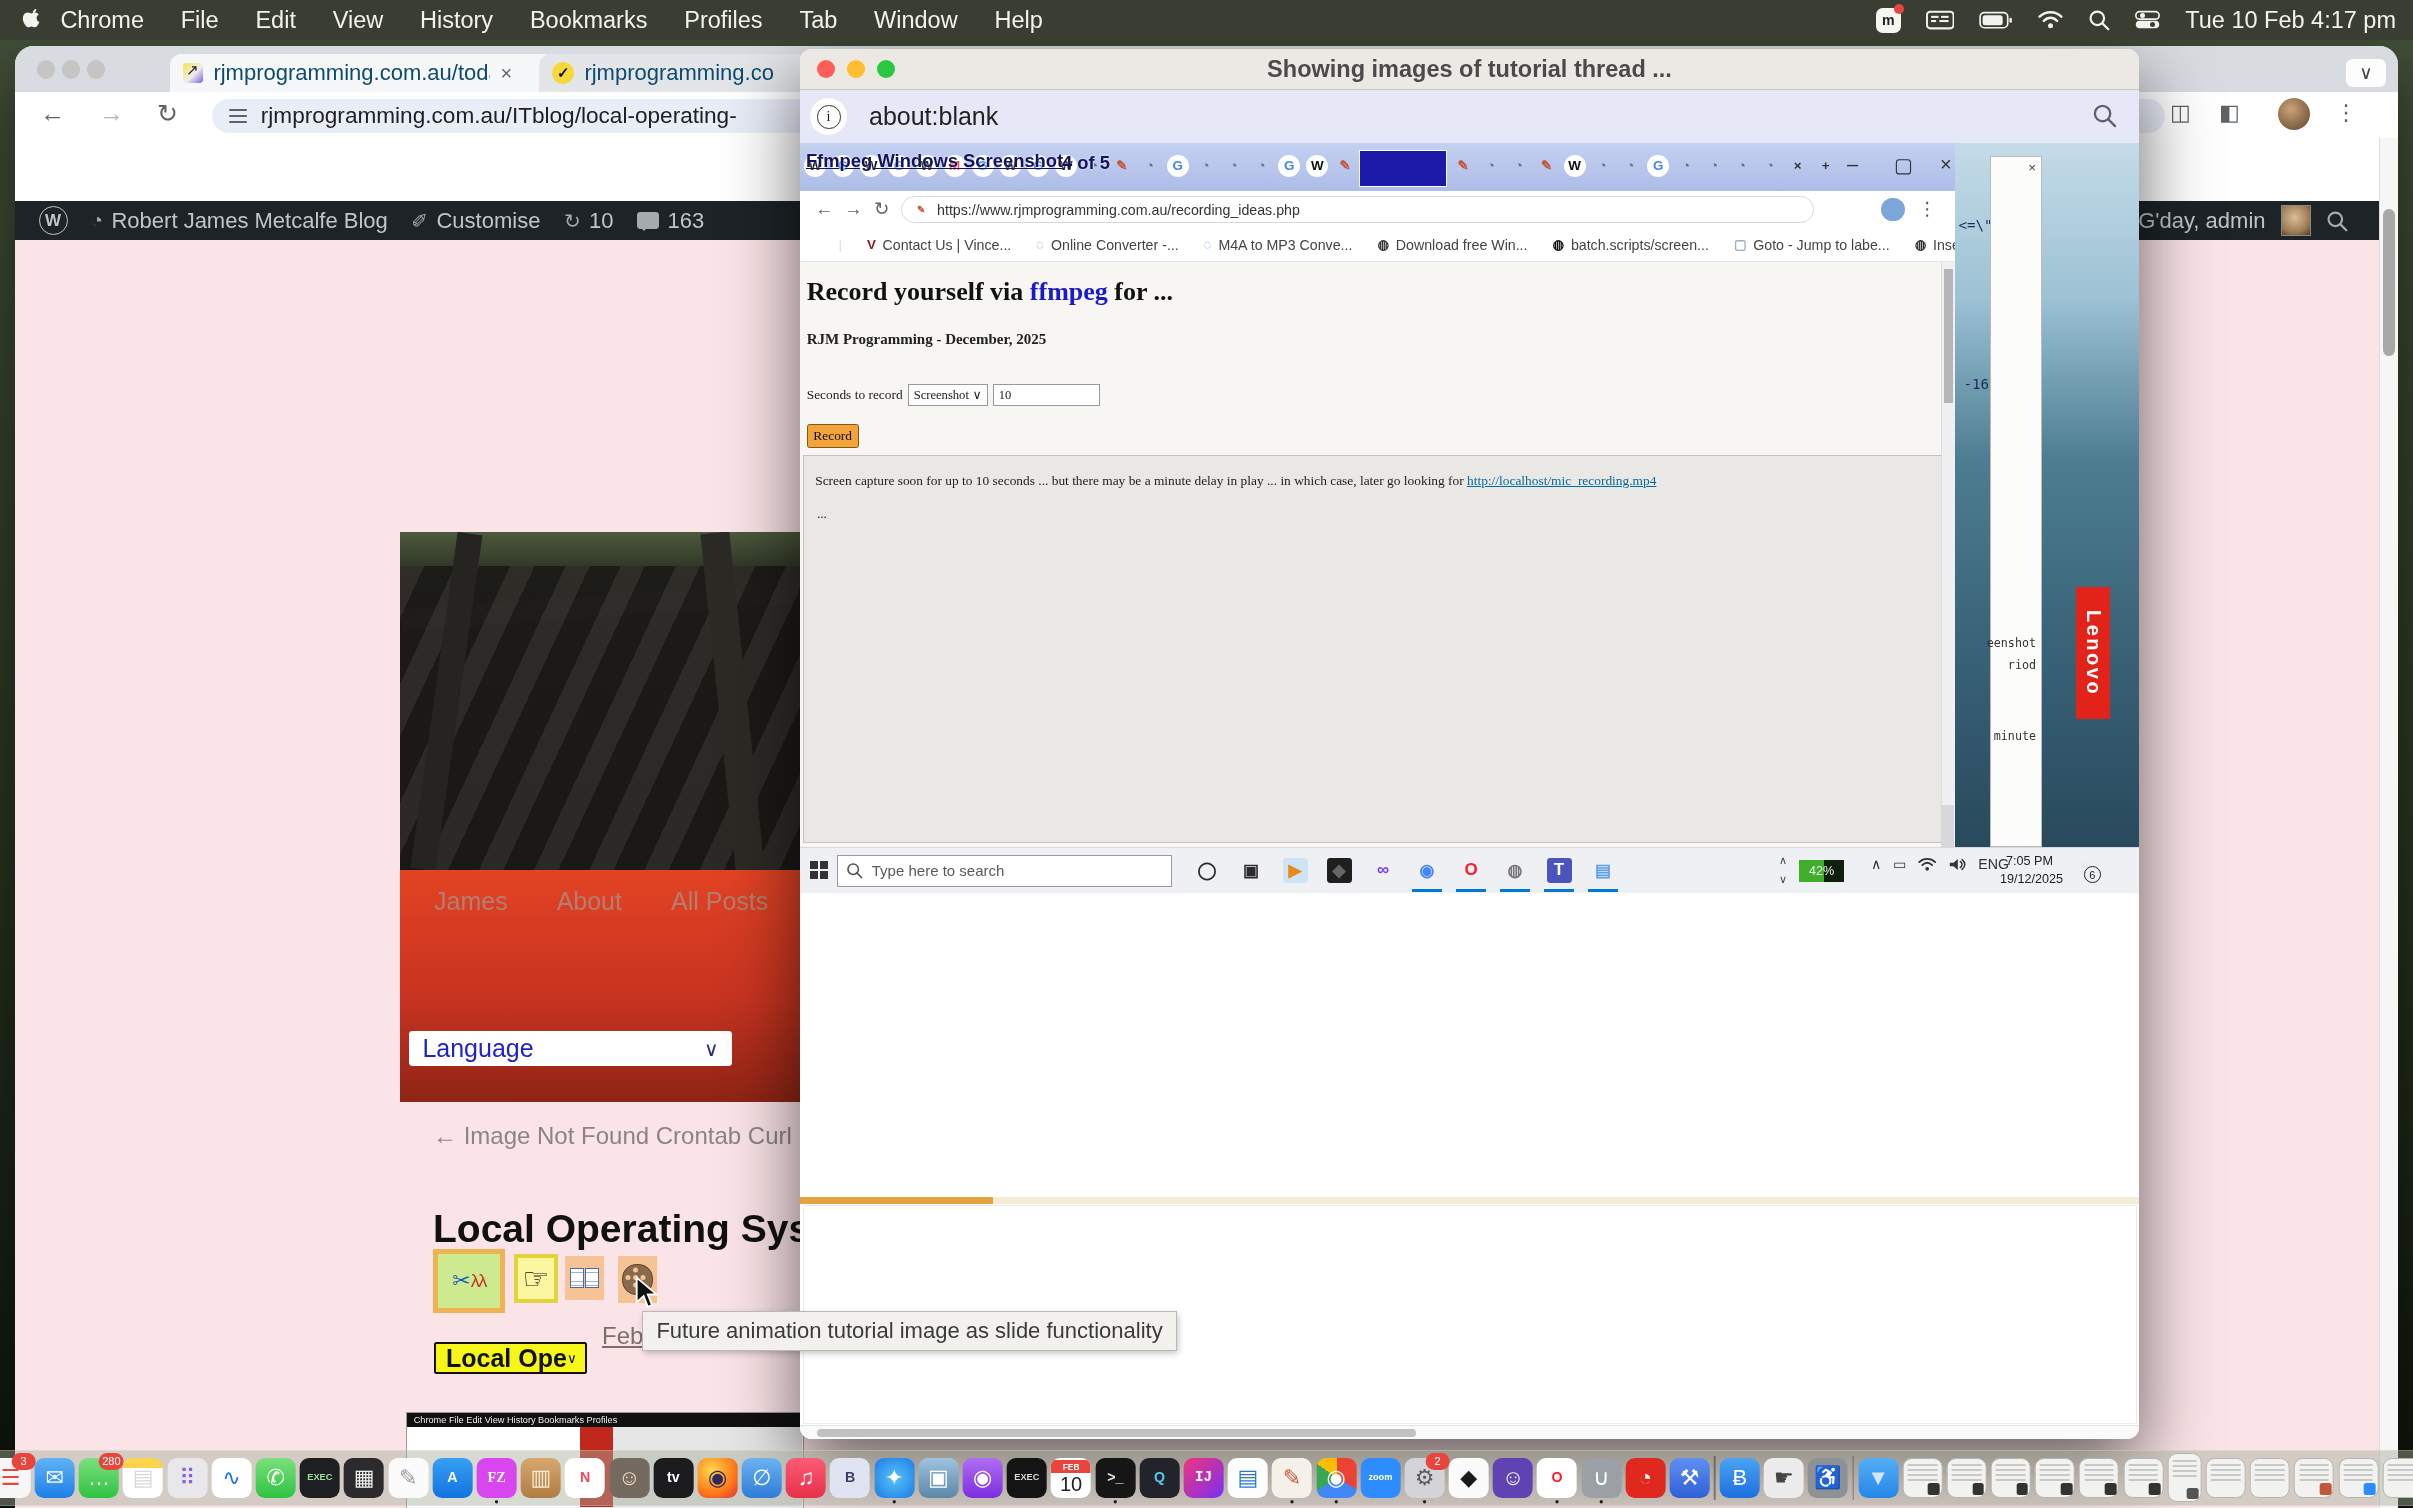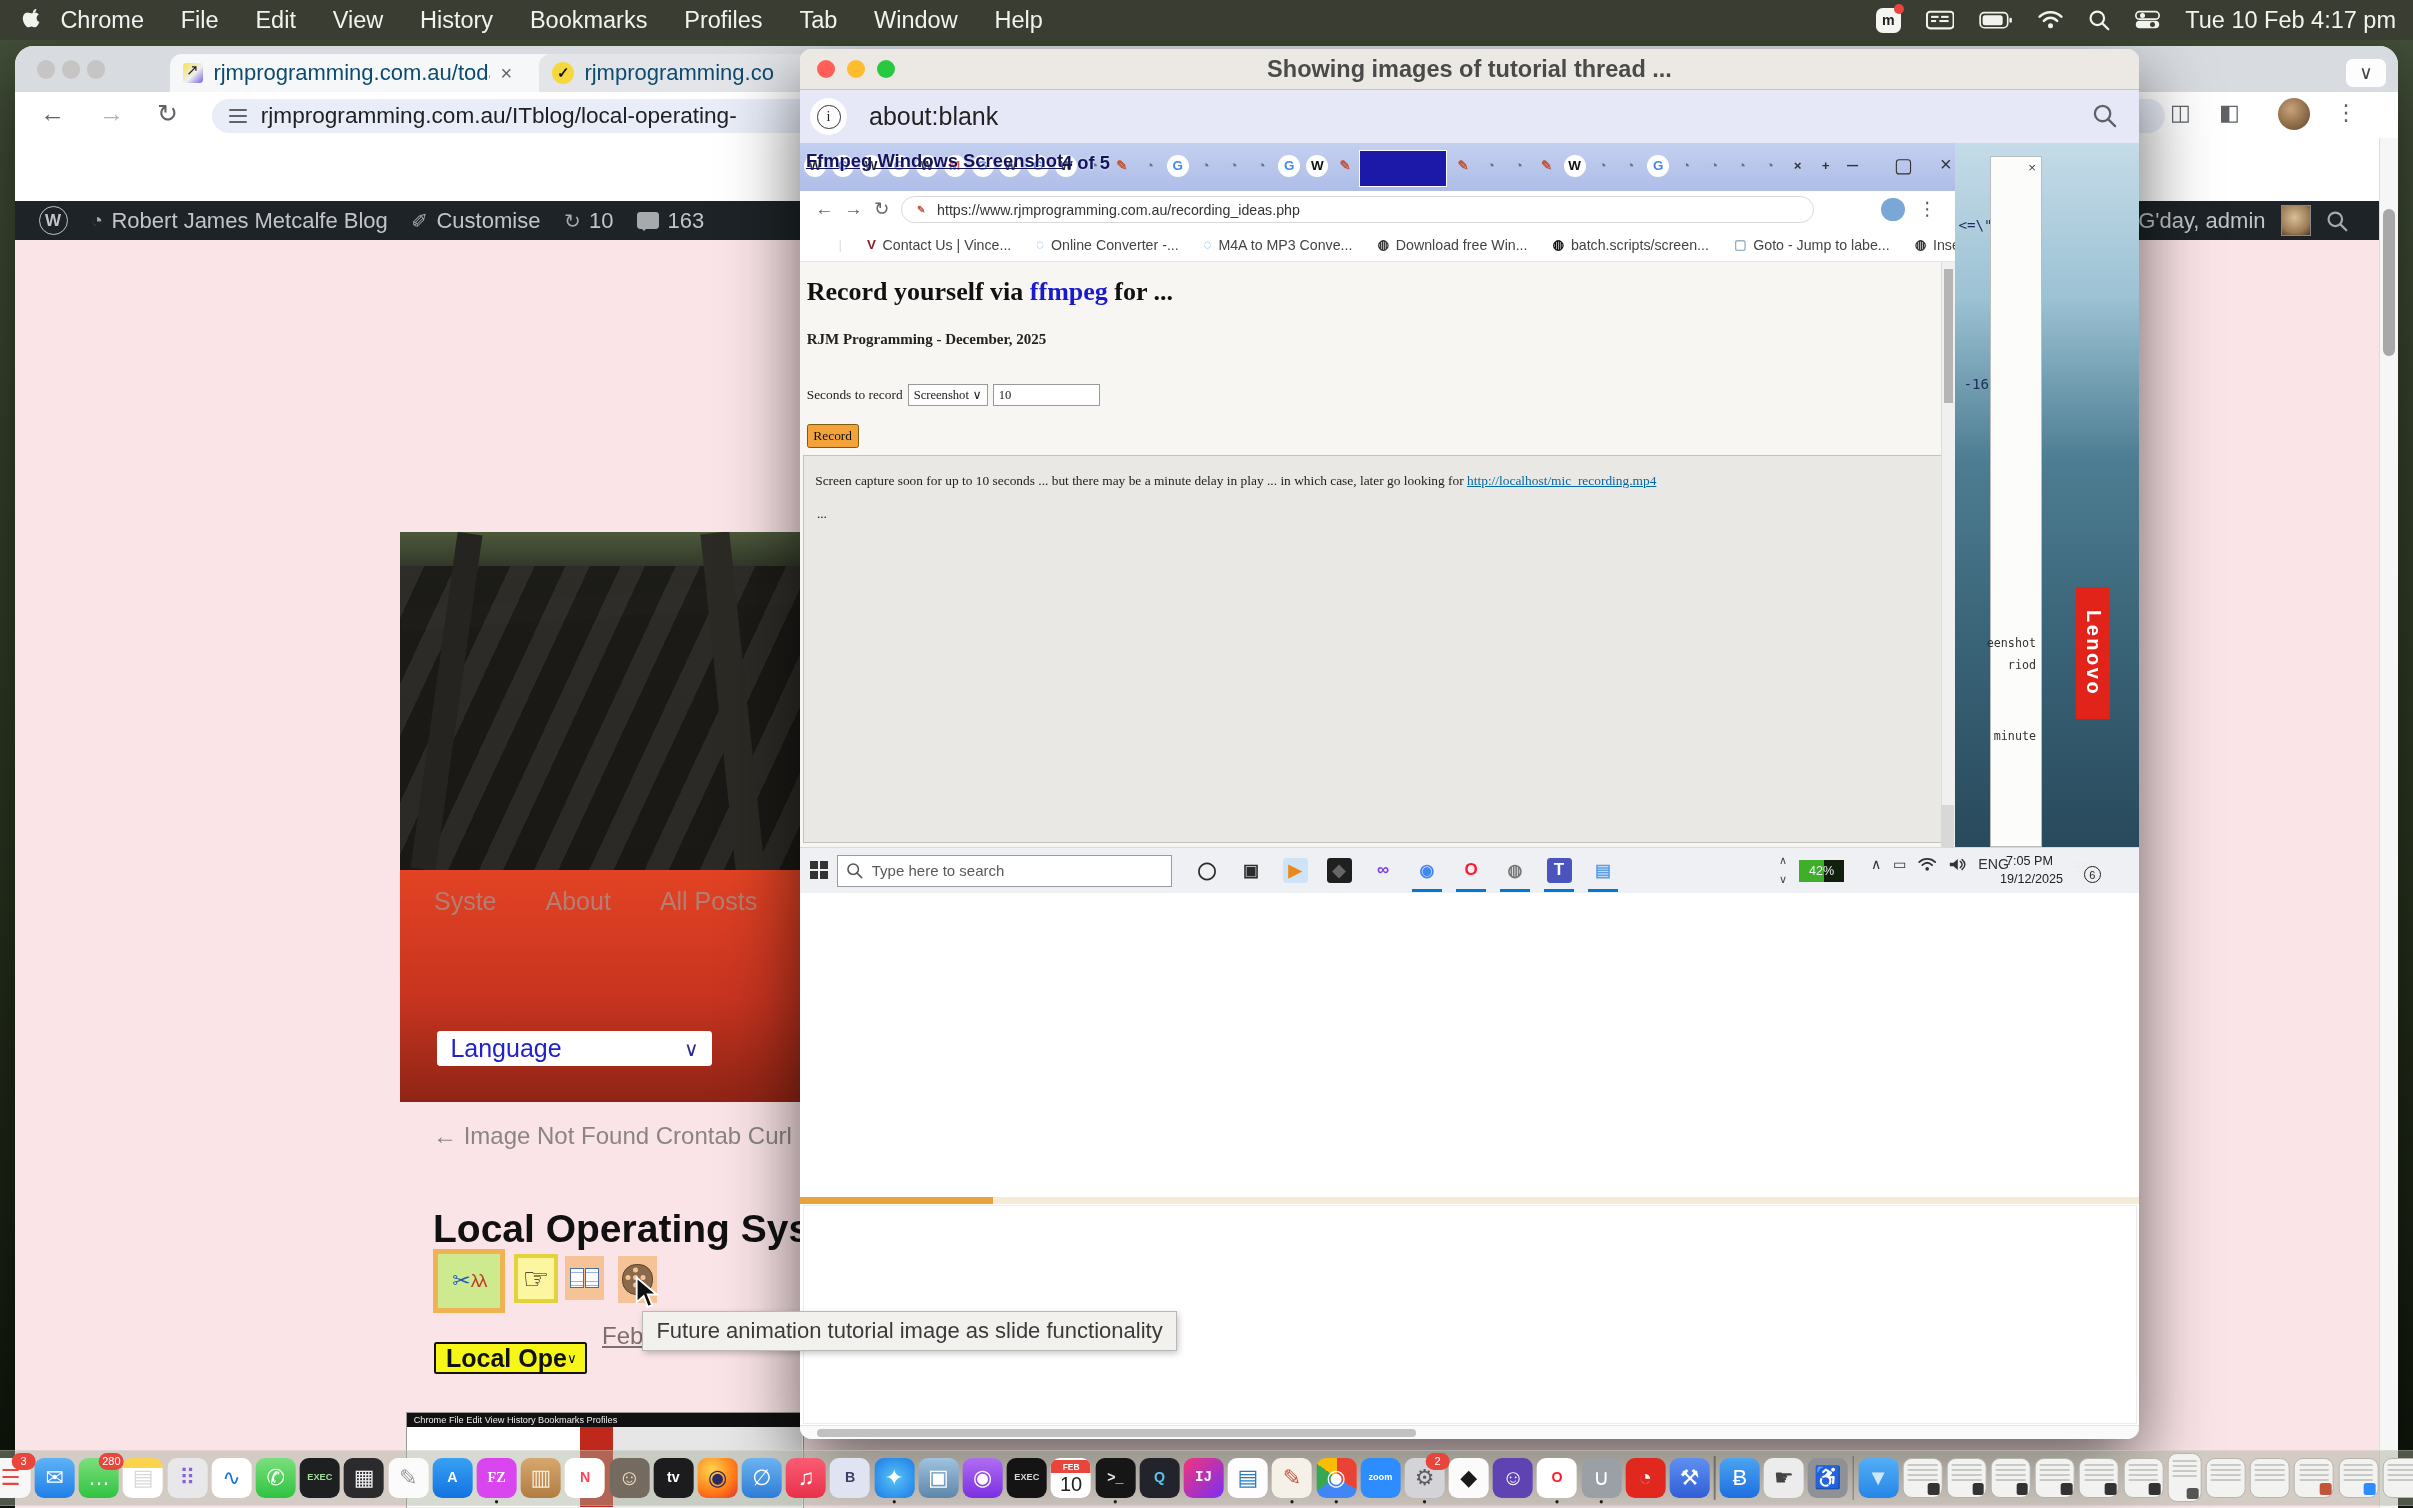--- a/index.html
+++ b/index.html
@@ -68,22 +68,22 @@
   #blog-title{position:absolute;left:384px;top:266px;font-family:"Liberation Serif",serif;
     font-weight:bold;font-size:52px;color:#161616;text-shadow:2.5px 3.4px 3.4px rgba(140,70,70,.4);white-space:nowrap;}
   #bridge{position:absolute;left:385px;top:485px;width:779px;height:339px;overflow:hidden;
     background:linear-gradient(180deg,#4c5a3c 0%,#2e3226 12%,#23211e 30%,#141311 100%);}
   #bridge .girder{position:absolute;background:repeating-linear-gradient(115deg,#2e2c28 0 22px,#1a1916 22px 50px);
     left:0;top:34px;width:100%;height:100%;opacity:.9;}
   #bridge .beam{position:absolute;background:#3c3a34;}
   #rednav{position:absolute;left:385px;top:824px;width:779px;height:232px;
     background:linear-gradient(180deg,#e34324 0%,#c73420 55%,#8e2415 100%);}
   #rednav .links{position:absolute;left:34px;top:17px;display:flex;gap:49px;font-size:25px;color:#b37f72;}
-  #langsel{position:absolute;left:394px;top:985px;width:275px;height:35px;background:#ffffff;border-radius:3.4px;
-    display:flex;align-items:center;justify-content:space-between;padding:0 13.4px;box-sizing:border-box;margin-left:28px;}
+  #langsel{position:absolute;left:394px;top:985px;width:323px;height:35px;background:#ffffff;border-radius:3.4px;
+    display:flex;align-items:center;justify-content:space-between;padding:0 13.4px;box-sizing:border-box;}
   #langsel .lab{color:#2222cc;font-size:25px;}
   #langsel .chv{color:#2a2a8c;font-size:20px;}
   #prevlink{position:absolute;left:418px;top:1075px;font-size:24px;color:#8a8583;white-space:nowrap;}
   #posttitle{position:absolute;left:418px;top:1161px;font-size:39px;font-weight:bold;color:#111;white-space:nowrap;}
   .tile-b{position:absolute;box-sizing:border-box;display:flex;align-items:center;justify-content:center;}
   #tile1{left:418px;top:1203px;width:72px;height:64px;background:#cdea8e;border:5.9px solid #f0b353;}
   #tile1 .sc{color:#2456c4;font-size:22px;} #tile1 .run{color:#c0392b;font-size:18.4px;letter-spacing:-1.7px;}
   #tile2{left:499px;top:1208px;width:44px;height:49px;background:#fdf6a0;border:4.2px solid #e2d23c;font-size:30px;color:#111;}
   #tile3{left:550px;top:1209px;width:39px;height:44px;background:#f6c397;}
   .book{width:28.5px;height:20px;display:flex;gap:1.7px;}
@@ -357,21 +357,21 @@
     <div id="bridge" style="top:292px">
       <div class="beam" style="left:0;top:50px;width:100%;height:22px;transform:rotate(-4deg)"></div>
       <div class="girder"></div>
       <div class="beam" style="left:34px;top:0;width:25px;height:100%;transform:rotate(8deg);background:#262420"></div>
       <div class="beam" style="left:318px;top:0;width:28.5px;height:100%;transform:rotate(-6deg);background:#2c2a24"></div>
       <div class="beam" style="left:587px;top:0;width:23.5px;height:100%;transform:rotate(5deg);background:#262420"></div>
     </div>
     <div id="rednav" style="top:630px">
       <div class="links">
 
-      <span>Syste</span>
+      <span>James</span>
           <span>About</span>
           <span>All Posts</span>
           <span>Conta</span>
         </div>
     </div>
     <div id="langsel" style="top:791px">
       <span class="lab">Language</span>
       <span class="chv">∨</span>
     </div>
     <div id="prevlink" style="top:882px">← Image Not Found Crontab Curl Issue T</div>

